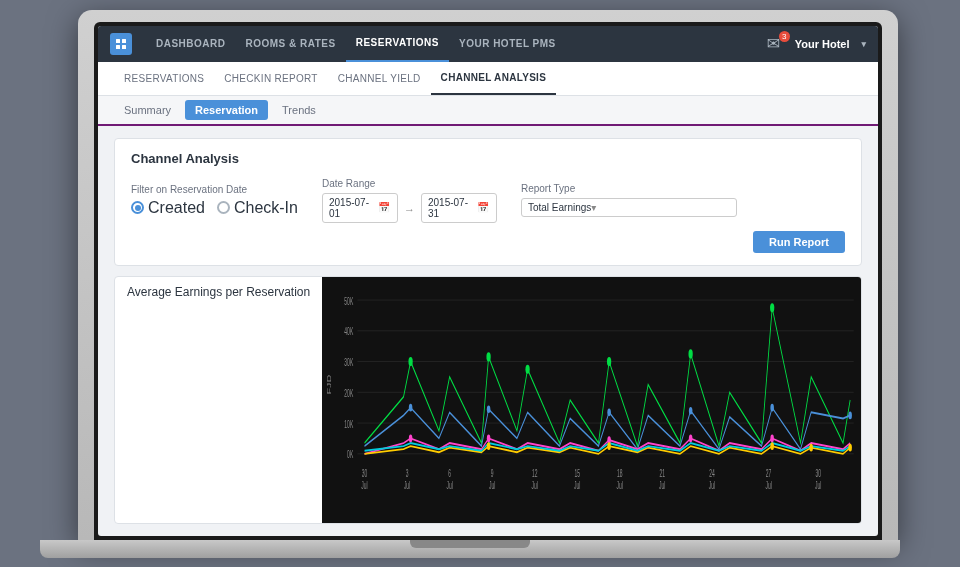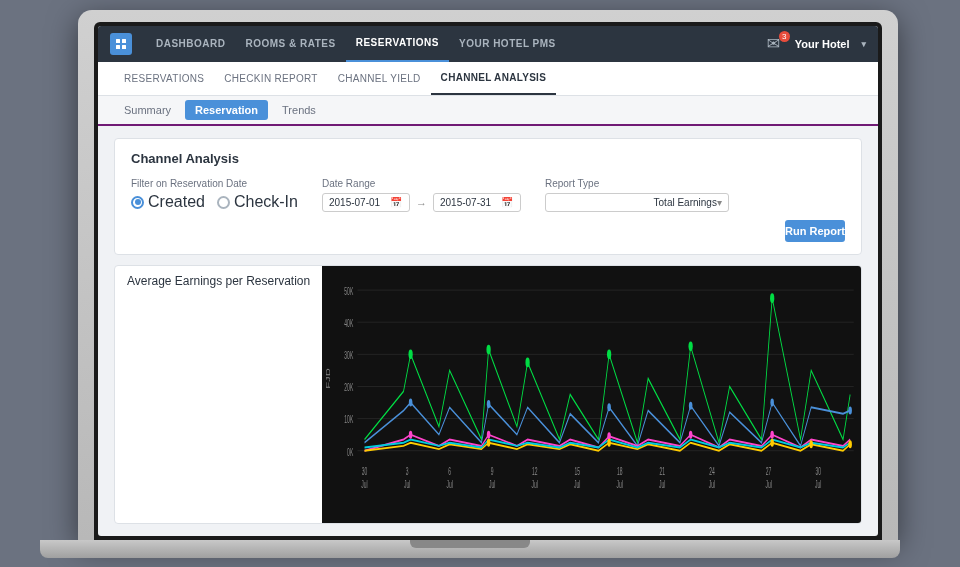--- a/index.html
+++ b/index.html
@@ -274,52 +274,52 @@
       display: flex;
       align-items: center;
       gap: 6px;
     }
     .date-input {
       border: 1px solid #ccc;
       border-radius: 3px;
       padding: 3px 6px;
       font-size: 10px;
       color: #2c3540;
-      width: 88px;
+      width: 76px;
       display: flex;
       align-items: center;
       justify-content: space-between;
       background: #fff;
     }
     .date-arrow { color: #888; font-size: 11px; }
 
     .select-input {
       border: 1px solid #ccc;
       border-radius: 3px;
       padding: 3px 6px;
       font-size: 10px;
       color: #2c3540;
-      width: 184px;
-      display: flex;
-      align-items: center;
-      justify-content: flex-end;
+      width: 216px;
+      display: flex;
+      align-items: center;
+      justify-content: flex-start;
       background: #fff;
     }
 
     .form-actions {
       display: flex;
       justify-content: flex-end;
       margin-top: 8px;
     }
     .run-btn {
       background: #4a90d9;
       color: #fff;
       border: none;
       border-radius: 3px;
-      padding: 5px 0;
+      padding: 5px 16px;
       font-size: 11px;
       font-weight: 600;
       cursor: pointer;
     }
 
     
     .chart-card {
       background: #fff;
       border: 1px solid #dde1e6;
       border-radius: 4px;

